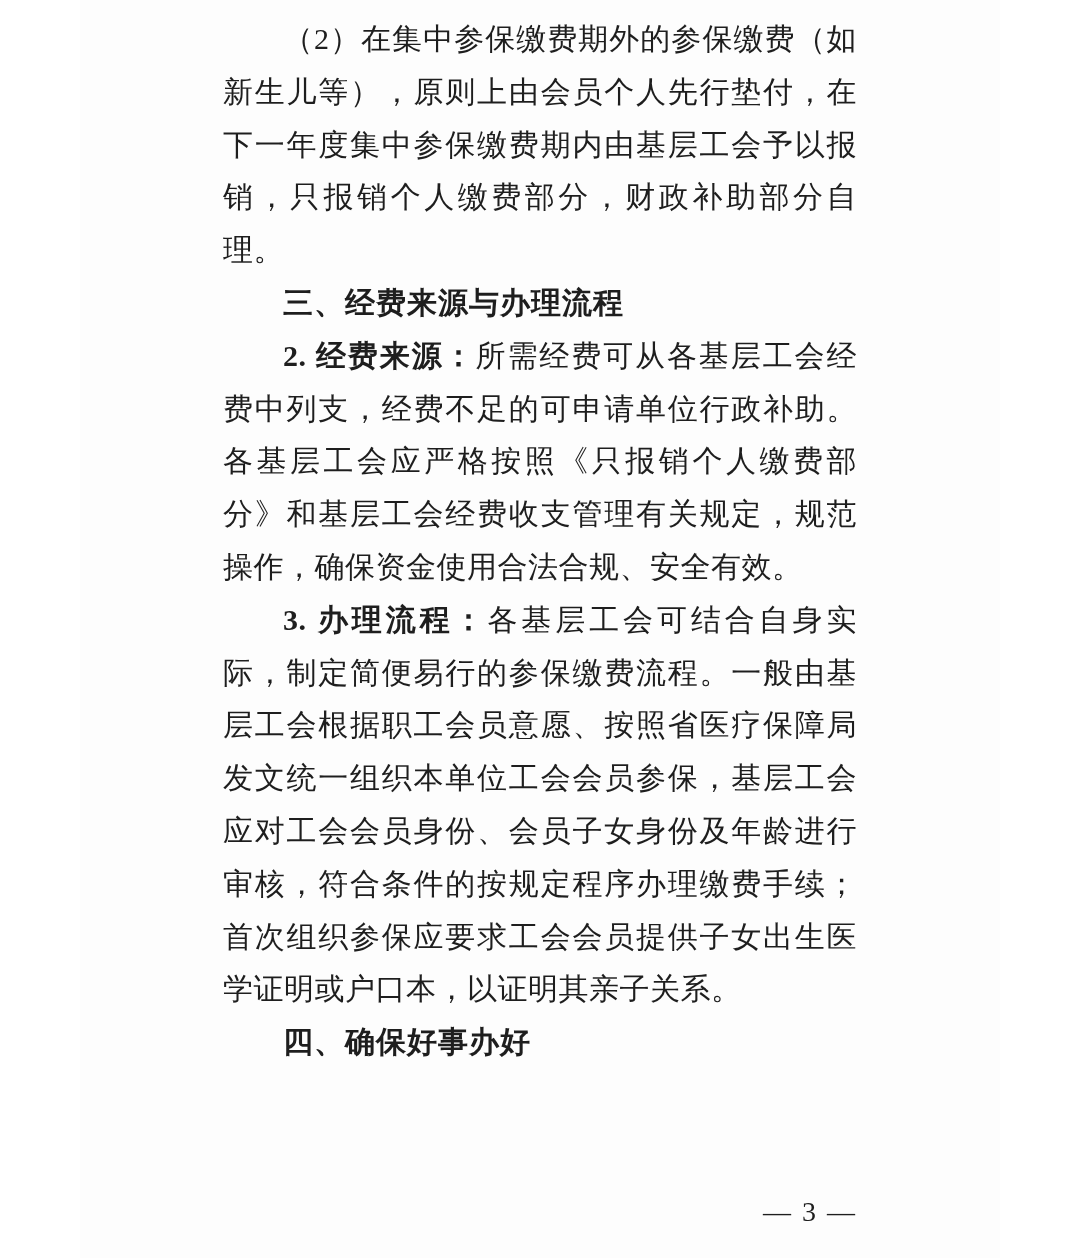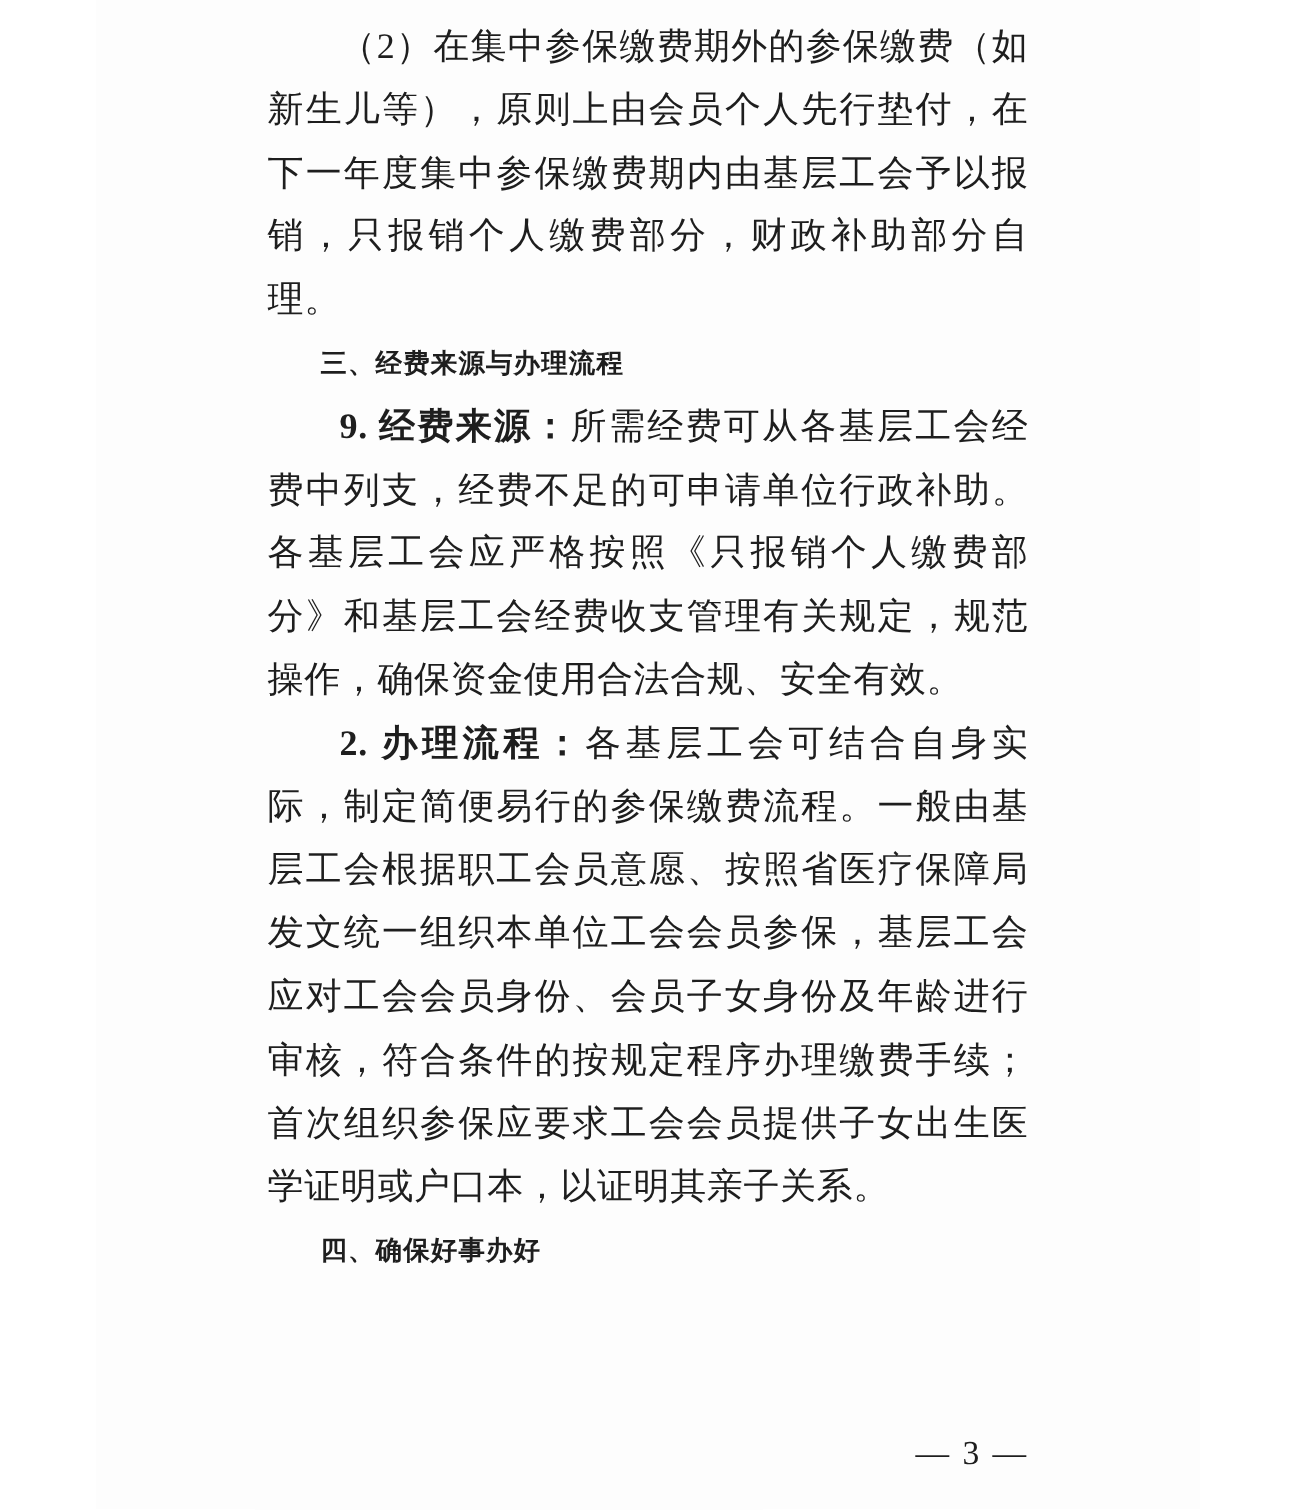--- a/index.html
+++ b/index.html
@@ -26,21 +26,21 @@
     text-indent: 2em;
     text-align: justify;
     text-justify: inter-ideograph;
     letter-spacing: 0.5px;
   }
   .para .lead {
     font-weight: bold;
   }
   .heading {
     margin: 0;
-    font-size: 22px;
+    font-size: 30px;
     line-height: 52.8px;
     text-indent: 2em;
     font-weight: bold;
     font-family: "Liberation Sans", "DejaVu Sans", sans-serif;
     letter-spacing: 1px;
   }
   .page-number {
     position: absolute;
     top: 1196px;
     right: 143px;
@@ -52,22 +52,22 @@
 </style>
 </head>
 <body>
 
 <div class="doc-page">
 
   <p class="para"><span>（2）在集中参保缴费期外的参保缴费（如新生儿等），原则上由会员个人先行垫付，在下一年度集中参保缴费期内由基层工会予以报销，只报销个人缴费部分，财政补助部分自理。</span></p>
 
   <p class="heading">三、经费来源与办理流程</p>
 
-  <p class="para"><span class="lead">9. 经费来源：</span><span>所需经费可从各基层工会经费中列支，经费不足的可申请单位行政补助。各基层工会应严格按照《只报销个人缴费部分》和基层工会经费收支管理有关规定，规范操作，确保资金使用合法合规、安全有效。</span></p>
+  <p class="para"><span class="lead">2. 经费来源：</span><span>所需经费可从各基层工会经费中列支，经费不足的可申请单位行政补助。各基层工会应严格按照《只报销个人缴费部分》和基层工会经费收支管理有关规定，规范操作，确保资金使用合法合规、安全有效。</span></p>
 
-  <p class="para"><span class="lead">2. 办理流程：</span><span>各基层工会可结合自身实际，制定简便易行的参保缴费流程。一般由基层工会根据职工会员意愿、按照省医疗保障局发文统一组织本单位工会会员参保，基层工会应对工会会员身份、会员子女身份及年龄进行审核，符合条件的按规定程序办理缴费手续；首次组织参保应要求工会会员提供子女出生医学证明或户口本，以证明其亲子关系。</span></p>
+  <p class="para"><span class="lead">3. 办理流程：</span><span>各基层工会可结合自身实际，制定简便易行的参保缴费流程。一般由基层工会根据职工会员意愿、按照省医疗保障局发文统一组织本单位工会会员参保，基层工会应对工会会员身份、会员子女身份及年龄进行审核，符合条件的按规定程序办理缴费手续；首次组织参保应要求工会会员提供子女出生医学证明或户口本，以证明其亲子关系。</span></p>
 
   <p class="heading">四、确保好事办好</p>
 
 
   <div class="page-number">— 3 —</div>
 
 </div>
 
 </body></html>

